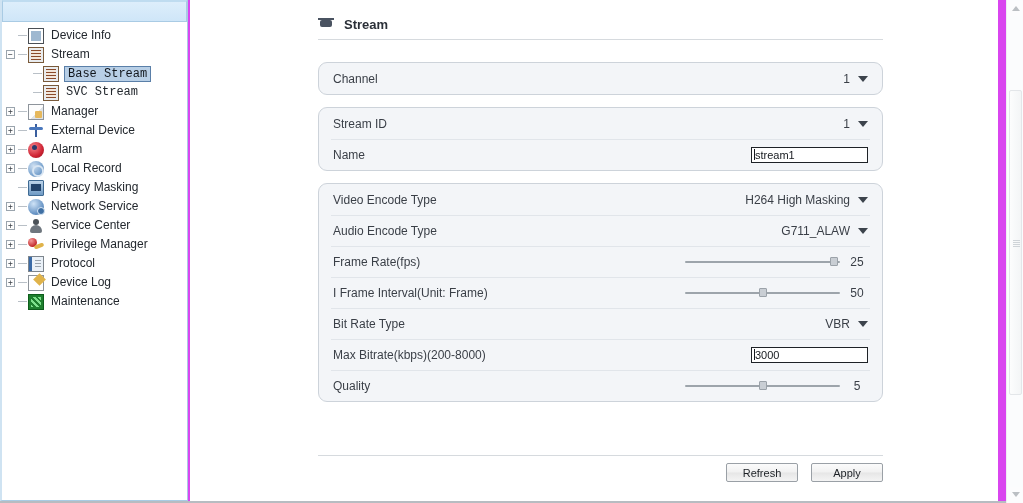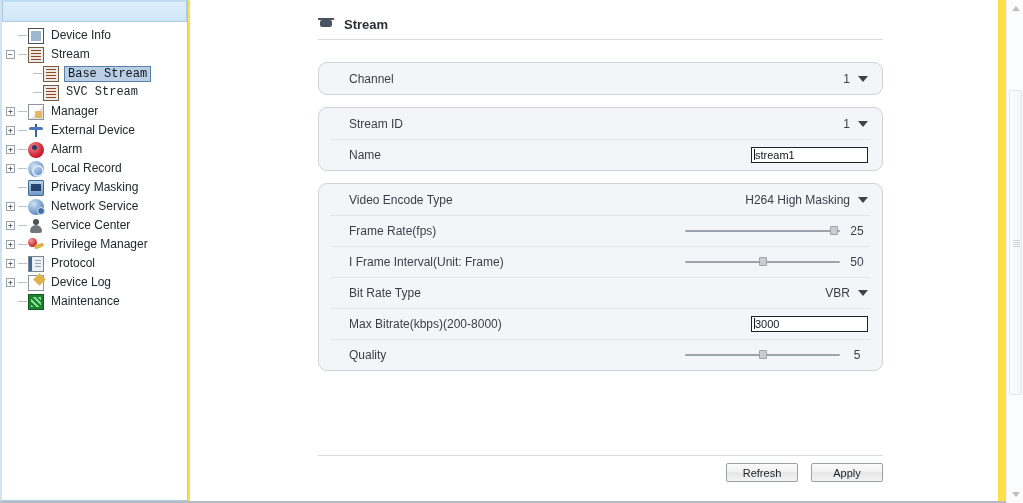--- a/index.html
+++ b/index.html
@@ -8,21 +8,21 @@
     width: 1023px; height: 503px;
     overflow: hidden;
     background: #ffffff;
     font-family: "Liberation Sans", sans-serif;
     font-size: 12px;
     color: #3a3f47;
   }
   #app {
     position: relative;
     width: 1023px; height: 503px;
-    background: #fde047;
+    background: #d946ef;
     display: block;
   }
 
   
   #sidebar {
     position: absolute;
     left: 0; top: 0;
     width: 188px; height: 501px;
     background: #ffffff;
     border: 1px solid #a9cbe4;
@@ -186,21 +186,20 @@
     content: "";
     position: absolute;
     left: 12px; right: 12px; top: 0;
     height: 1px;
     background: #e1e5ea;
   }
   .row .lbl {
     font-size: 12px;
     color: #3a3f47;
     flex: 0 0 auto;
-    margin-left: 16px;
   }
   .row .right {
     margin-left: auto;
     display: flex;
     align-items: center;
     gap: 6px;
   }
   .selval {
     font-size: 12px;
     color: #3a3f47;
@@ -519,20 +518,27 @@
     <div class="panel" style="top:183px;">
 
       <div class="row">
         <span class="lbl">Video Encode Type</span>
         <span class="right">
           <span class="selval">H264 High Masking</span>
           <span class="caret"></span>
         </span>
       </div>
 
+      <div class="row">
+        <span class="lbl">Audio Encode Type</span>
+        <span class="right">
+          <span class="selval">G711_ALAW</span>
+          <span class="caret"></span>
+        </span>
+      </div>
 
 
       <div class="row">
         <span class="lbl">Frame Rate(fps)</span>
         <span class="right">
           <span class="slider">
             <span class="track"></span>
             <span class="thumb" id="thumb-framerate" style="left: 96%;"></span>
           </span>
           <span class="snum">25</span>

